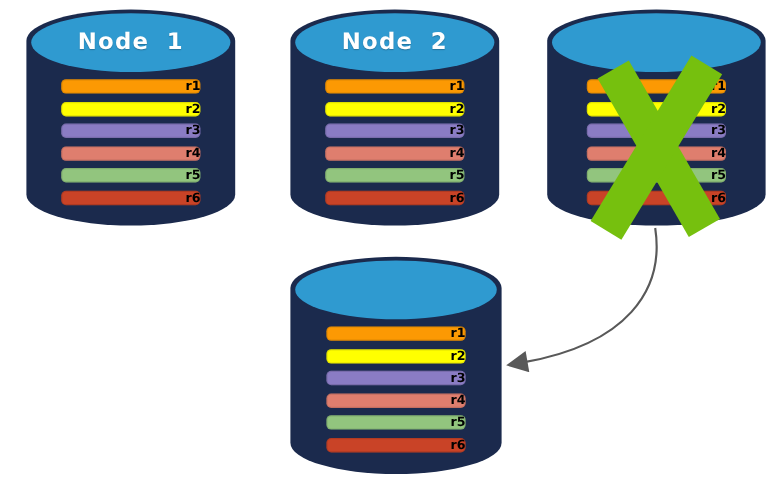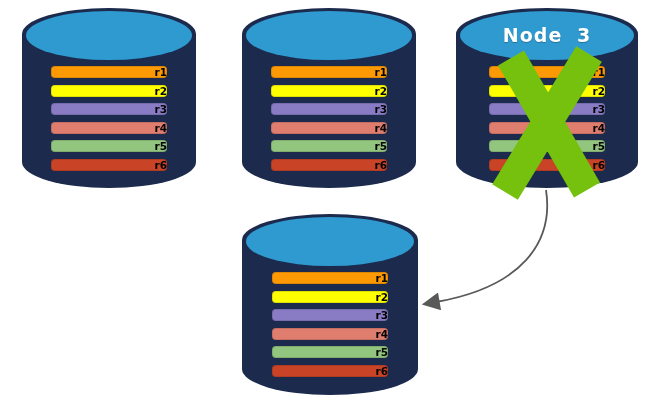--- a/index.html
+++ b/index.html
@@ -91,47 +91,48 @@
   .arrow-layer .ah{fill:var(--arrow);}
 </style>
 </head>
 <body>
 
 <div class="canvas">
 
   <div class="node node-1">
     <div class="cyl-body"></div>
     <div class="cyl-top"></div>
+    <div class="node-title">Node 1</div>
     <div class="rows">
         <div class="bar" style="background: rgb(252, 153, 3);">r1</div>
         <div class="bar" style="background: rgb(255, 255, 0);">r2</div>
         <div class="bar" style="background: rgb(138, 124, 196);">r3</div>
         <div class="bar" style="background: rgb(223, 126, 110);">r4</div>
         <div class="bar" style="background: rgb(146, 197, 126);">r5</div>
         <div class="bar" style="background: rgb(201, 67, 39);">r6</div>
       </div>
   </div>
 
   <div class="node node-2">
     <div class="cyl-body"></div>
     <div class="cyl-top"></div>
+    <div class="node-title">Node 2</div>
     <div class="rows">
         <div class="bar" style="background: rgb(252, 153, 3);">r1</div>
         <div class="bar" style="background: rgb(255, 255, 0);">r2</div>
         <div class="bar" style="background: rgb(138, 124, 196);">r3</div>
         <div class="bar" style="background: rgb(223, 126, 110);">r4</div>
         <div class="bar" style="background: rgb(146, 197, 126);">r5</div>
         <div class="bar" style="background: rgb(201, 67, 39);">r6</div>
       </div>
   </div>
 
   <div class="node node-3">
     <div class="cyl-body"></div>
     <div class="cyl-top"></div>
-    <div class="node-title">Node 3</div>
     <div class="rows">
         <div class="bar" style="background: rgb(252, 153, 3);">r1</div>
         <div class="bar" style="background: rgb(255, 255, 0);">r2</div>
         <div class="bar" style="background: rgb(138, 124, 196);">r3</div>
         <div class="bar" style="background: rgb(223, 126, 110);">r4</div>
         <div class="bar" style="background: rgb(146, 197, 126);">r5</div>
         <div class="bar" style="background: rgb(201, 67, 39);">r6</div>
       </div>
     <svg class="x-mark" viewBox="0 0 110 146" preserveAspectRatio="none">
       <line x1="18" y1="8" x2="94" y2="140"></line>

